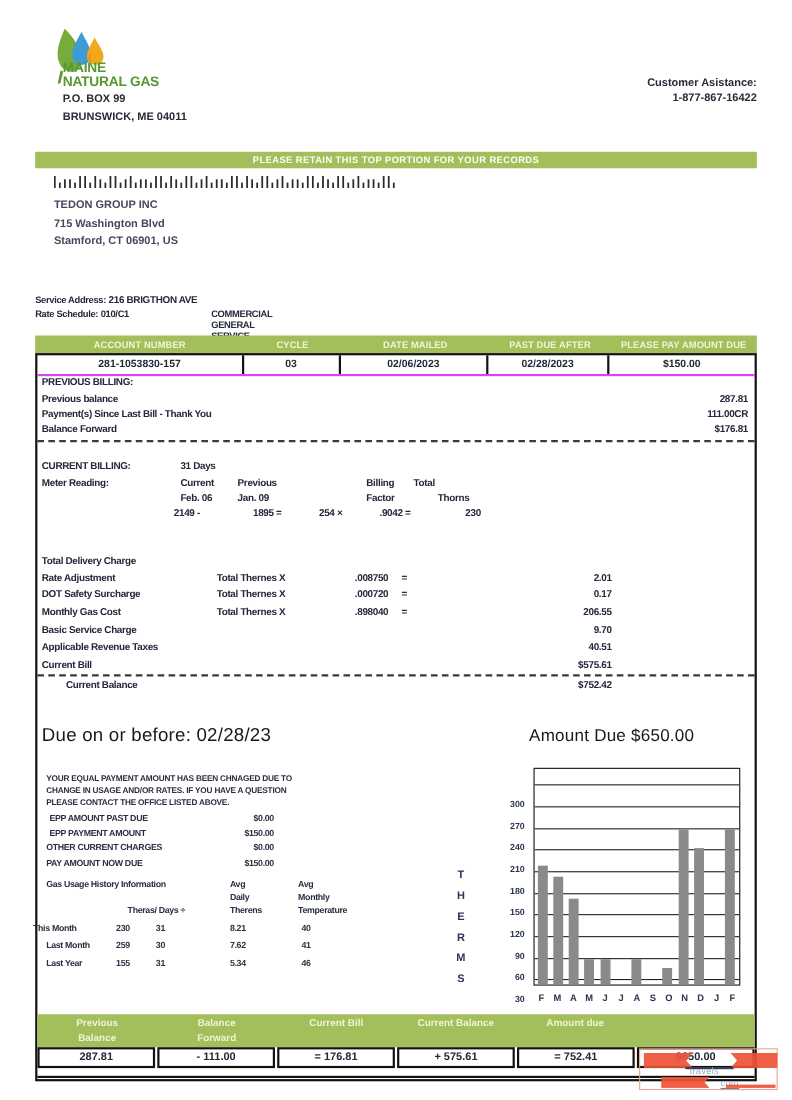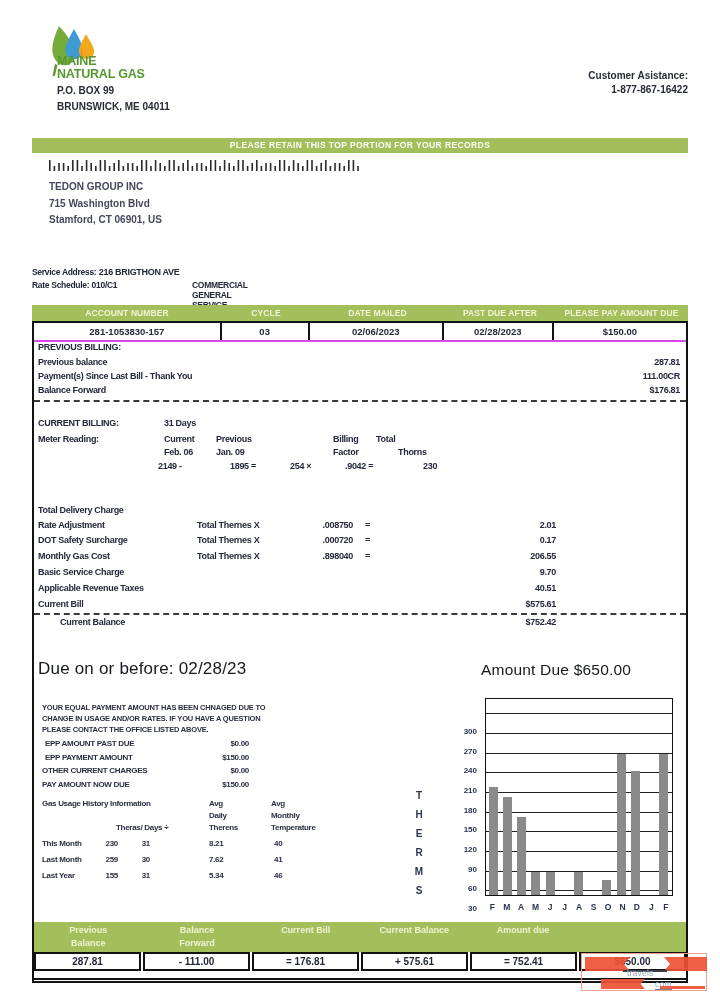--- a/index.html
+++ b/index.html
@@ -242,21 +242,21 @@
 
   <div class="abs usage-t" style="left:42px;top:799px;">Gas Usage History Information</div>
   <div class="abs usage-t" style="left:209px;top:799px;">Avg</div>
   <div class="abs usage-t" style="left:271px;top:799px;">Avg</div>
   <div class="abs usage-t" style="left:209px;top:811px;">Daily</div>
   <div class="abs usage-t" style="left:271px;top:811px;">Monthly</div>
   <div class="abs usage-t" style="left:116px;top:823px;">Theras/ Days ÷</div>
   <div class="abs usage-t" style="left:209px;top:823px;">Therens</div>
   <div class="abs usage-t" style="left:271px;top:823px;">Temperature</div>
   <div id="usage-rows">
-      <div class="abs usage-t" style="left: 42px; top: 839px; text-align: center;">This Month</div>
+      <div class="abs usage-t" style="left: 30px; top: 839px; text-align: center;">This Month</div>
       <div class="abs usage-t" style="left: 90px; top: 839px; width: 28px; text-align: right;">230</div>
       <div class="abs usage-t" style="left: 134px; top: 839px; width: 16px; text-align: right;">31</div>
       <div class="abs usage-t" style="left: 209px; top: 839px;">8.21</div>
       <div class="abs usage-t" style="left: 274px; top: 839px;">40</div>
       <div class="abs usage-t" style="left: 42px; top: 855px;">Last Month</div>
       <div class="abs usage-t" style="left: 90px; top: 855px; width: 28px; text-align: right;">259</div>
       <div class="abs usage-t" style="left: 134px; top: 855px; width: 16px; text-align: right;">30</div>
       <div class="abs usage-t" style="left: 209px; top: 855px;">7.62</div>
       <div class="abs usage-t" style="left: 274px; top: 855px;">41</div>
       <div class="abs usage-t" style="left: 42px; top: 871px;">Last Year</div>

